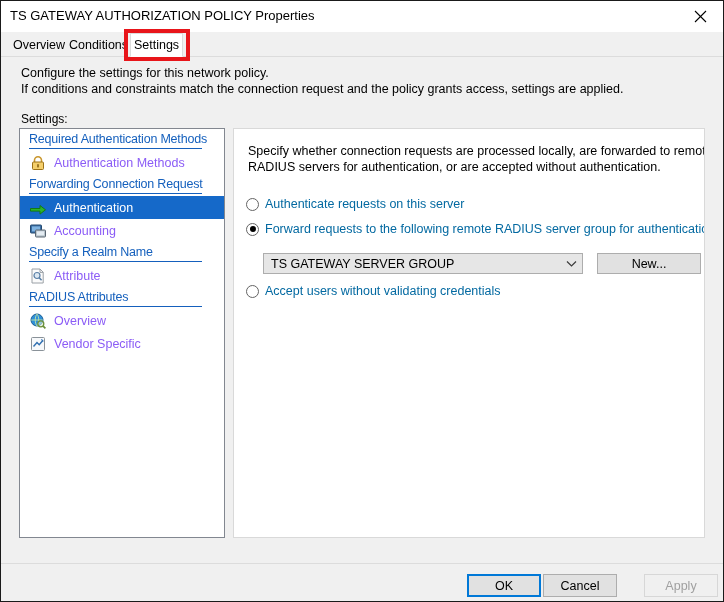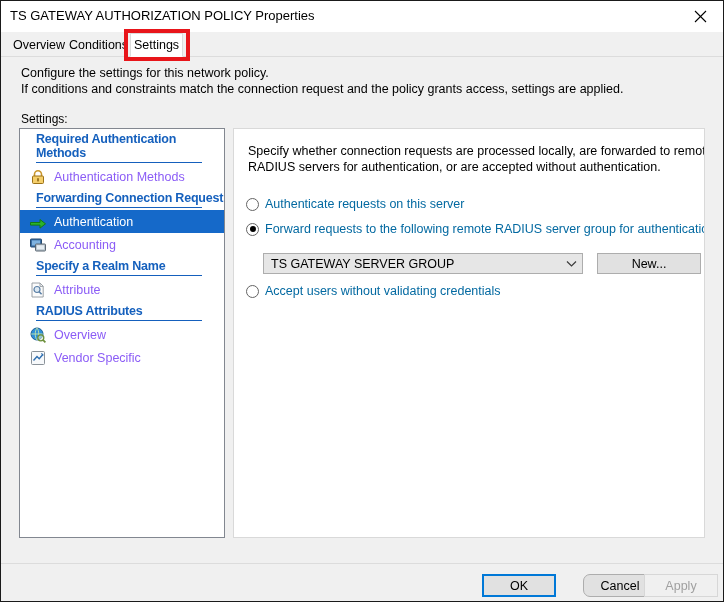--- a/index.html
+++ b/index.html
@@ -129,25 +129,24 @@
     height: 410px;
     box-sizing: border-box;
     background: #ffffff;
     border: 1px solid #828790;
     overflow: hidden;
   }
   .tree-group {
     position: relative;
     color: #1560bd;
     font-size: 12.5px;
-    font-weight: bold;
+    font-weight: normal;
     letter-spacing: -0.2px;
     padding: 3px 0 2px 9px;
     line-height: 14px;
-    margin-left: 7px;
   }
   .tree-group .rule {
     display: block;
     height: 1px;
     background: #1560bd;
     margin-top: 2px;
     margin-right: 22px;
   }
   .tree-item {
     display: flex;
@@ -294,22 +293,22 @@
   }
   .btn.default {
     border: 2px solid #0078d7;
     background: #e1e1e1;
   }
   .btn.disabled {
     color: #a0a0a0;
     background: #f0f0f0;
     border: 1px solid #d7d7d7;
   }
-  #btn-ok { left: 481px; }
-  #btn-cancel { left: 582px; border-radius: 7px; }
+  #btn-ok { left: 466px; }
+  #btn-cancel { left: 542px; }
   #btn-apply { left: 643px; }
 </style>
 </head>
 <body>
 
 <div class="dialog">
 
   <div class="titlebar">
     <div class="titlebar-text">TS GATEWAY AUTHORIZATION POLICY Properties</div>
     <div class="close-btn">

